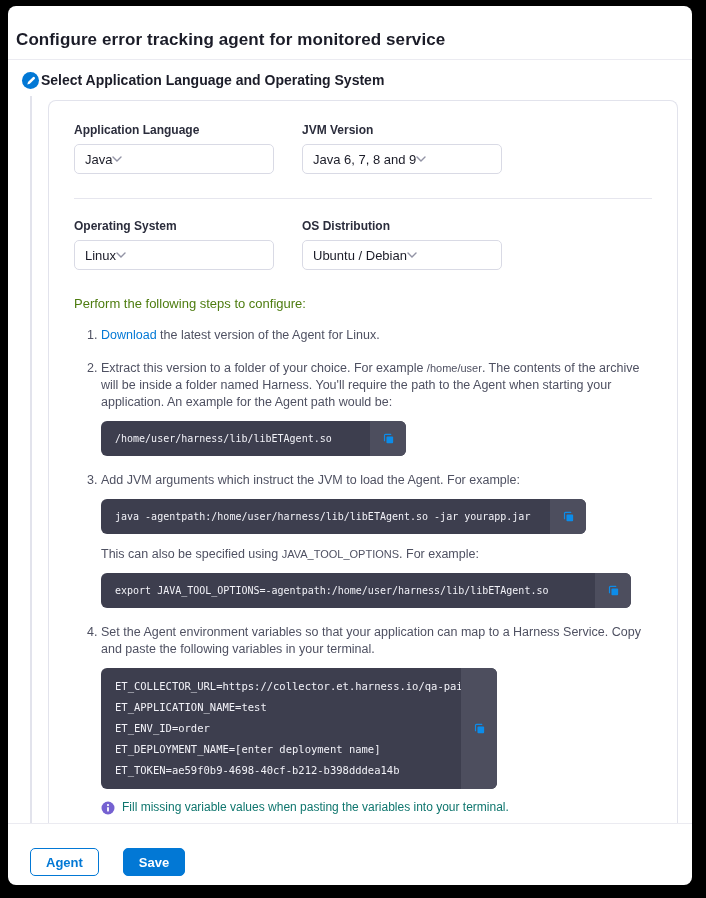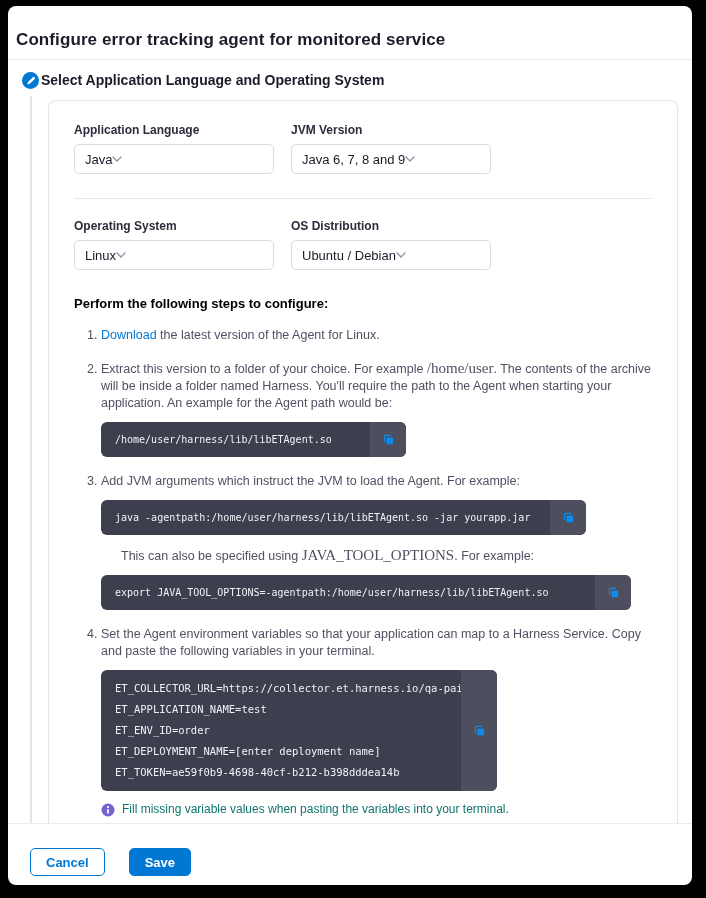--- a/index.html
+++ b/index.html
@@ -25,35 +25,35 @@
     position:absolute;left:0;top:2px;width:17px;height:17px;border-radius:50%;
     background:#0278d5;display:flex;align-items:center;justify-content:center;z-index:2;
   }
   .step-heading{font-size:14px;font-weight:bold;color:#1b1c28;padding-top:2px;}
   .step-desc{font-size:11.5px;color:#4f5162;margin-top:5px;letter-spacing:.1px;}
   
   .card{
     margin-left:7px;margin-top:12px;border:1px solid #e2e3ec;border-bottom:none;
     border-radius:8px 8px 0 0;padding:22px 25px 40px 25px;min-height:660px;box-sizing:border-box;
   }
-  .form-row{display:flex;gap:17px;}
+  .form-row{display:flex;gap:28px;}
   .field{width:200px;}
   .field-label{font-size:12px;color:#2b2d3c;font-weight:600;margin-bottom:7px;}
   .select{
     height:30px;border:1px solid #d9dae5;border-radius:5px;background:#fff;
     display:flex;align-items:center;justify-content:flex-start;padding:0 10px;box-sizing:border-box;
     cursor:pointer;
   }
   .select-value{font-size:13px;color:#1b1c28;}
   .divider{border:none;border-top:1px solid #e6e6ee;margin:24px 0 20px 0;}
-  .steps-heading{font-size:13px;font-weight:bold;color:#000000;margin-top:26px;}
+  .steps-heading{font-size:13px;font-weight:normal;color:#4d7c0f;margin-top:26px;}
   
   ol.steps{margin:16px 0 0 0;padding-left:27px;color:#4f5162;font-size:12.5px;line-height:17px;}
   ol.steps>li{margin-bottom:16px;}
-  .inline-mono{font-family:Liberation Serif, serif;font-size:15px;}
+  .inline-mono{font-family:Liberation Sans, sans-serif;font-size:11px;}
   a.link{color:#0278d5;text-decoration:none;cursor:pointer;}
   .li-text{margin:0 0 4px 0;}
   
   .code{
     display:flex;align-items:stretch;border-radius:6px;overflow:hidden;
     background:#3d3e4e;margin:10px 0 6px 0;box-sizing:border-box;
   }
   .code pre{
     margin:0;flex:1 1 auto;color:#f2f2f8;
     font-family:"DejaVu Sans Mono","Liberation Mono",monospace;font-size:10px;
@@ -168,21 +168,21 @@
             <p class="li-text">Add JVM arguments which instruct the JVM to load the Agent. For example:</p>
             <div class="code" style="width:485px;">
               <pre>java -agentpath:/home/user/harness/lib/libETAgent.so -jar yourapp.jar</pre>
               <span class="copy-btn">
                 <svg width="13" height="13" viewBox="0 0 14 14">
                   <path d="M9.5 2.5H3.8a1.1 1.1 0 0 0-1.1 1.1v5.7" stroke="#0c8ce9" stroke-width="1.3" fill="none" stroke-linecap="round"></path>
                   <rect x="4.8" y="4.8" width="7.2" height="7.2" rx="1" fill="#0c8ce9"></rect>
                 </svg>
               </span>
             </div>
-            <p class="li-text" style="margin-top:12px;margin-left:20px;"><span>This can also be specified using </span><span class="inline-mono">JAVA_TOOL_OPTIONS</span><span>. For example:</span></p>
+            <p class="li-text" style="margin-top:12px;"><span>This can also be specified using </span><span class="inline-mono">JAVA_TOOL_OPTIONS</span><span>. For example:</span></p>
             <div class="code" style="width:530px;">
               <pre>export JAVA_TOOL_OPTIONS=-agentpath:/home/user/harness/lib/libETAgent.so</pre>
               <span class="copy-btn">
                 <svg width="13" height="13" viewBox="0 0 14 14">
                   <path d="M9.5 2.5H3.8a1.1 1.1 0 0 0-1.1 1.1v5.7" stroke="#0c8ce9" stroke-width="1.3" fill="none" stroke-linecap="round"></path>
                   <rect x="4.8" y="4.8" width="7.2" height="7.2" rx="1" fill="#0c8ce9"></rect>
                 </svg>
               </span>
             </div>
           </li>
@@ -211,17 +211,17 @@
               <span>Fill missing variable values when pasting the variables into your terminal.</span>
             </div>
           </li>
 
         </ol>
       </div>
     </div>
   </div>
 
   <div class="dlg-footer">
-    <button class="btn btn-secondary">Cancel</button>
+    <button class="btn btn-secondary">Agent</button>
     <button class="btn btn-primary">Save</button>
   </div>
 
 </div>
 
 </body></html>

